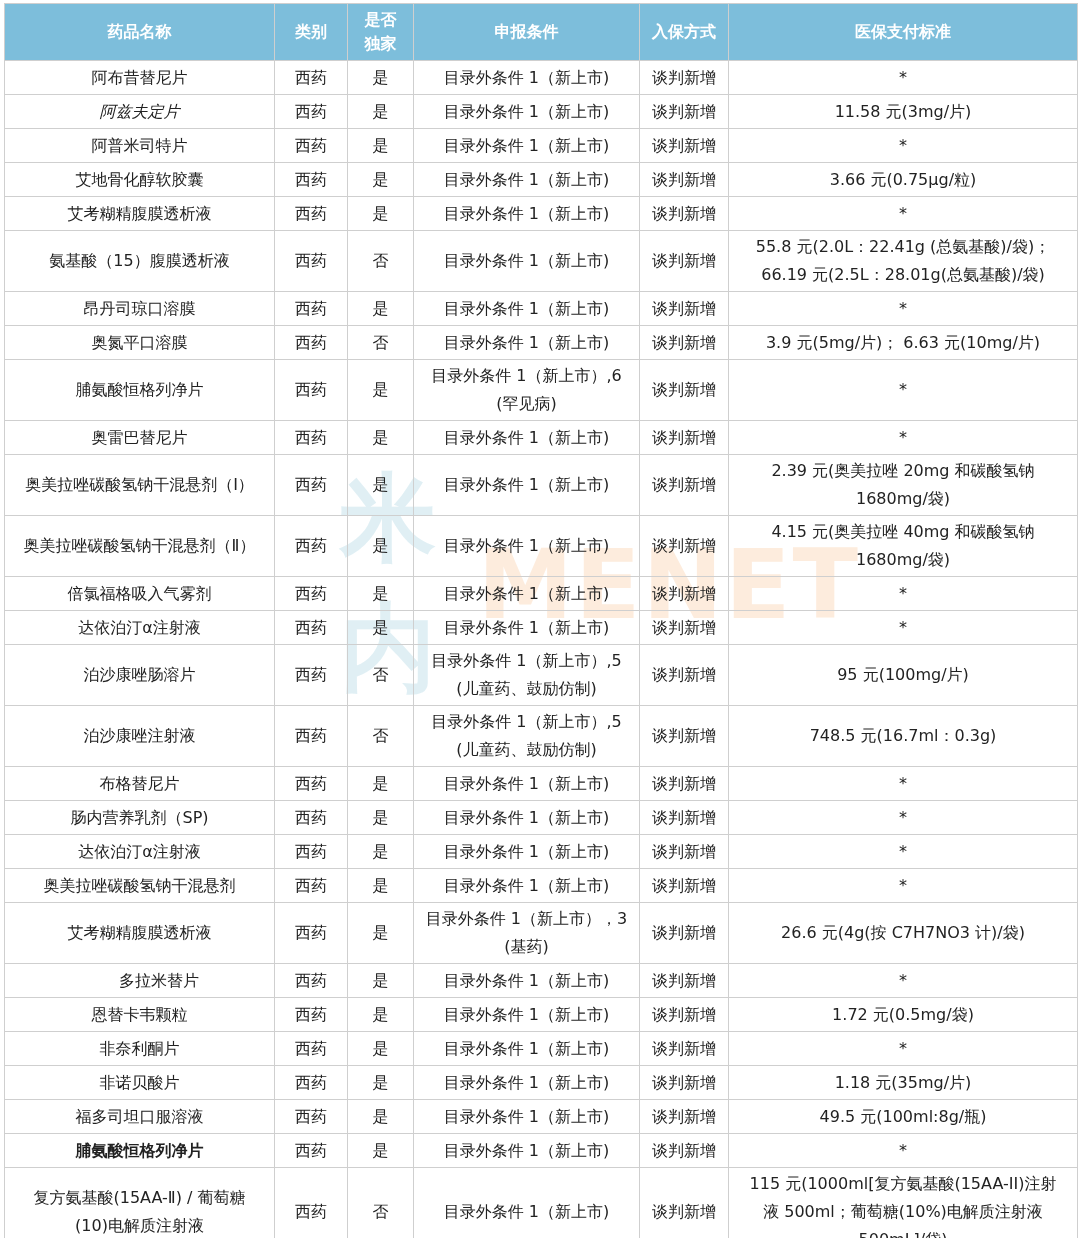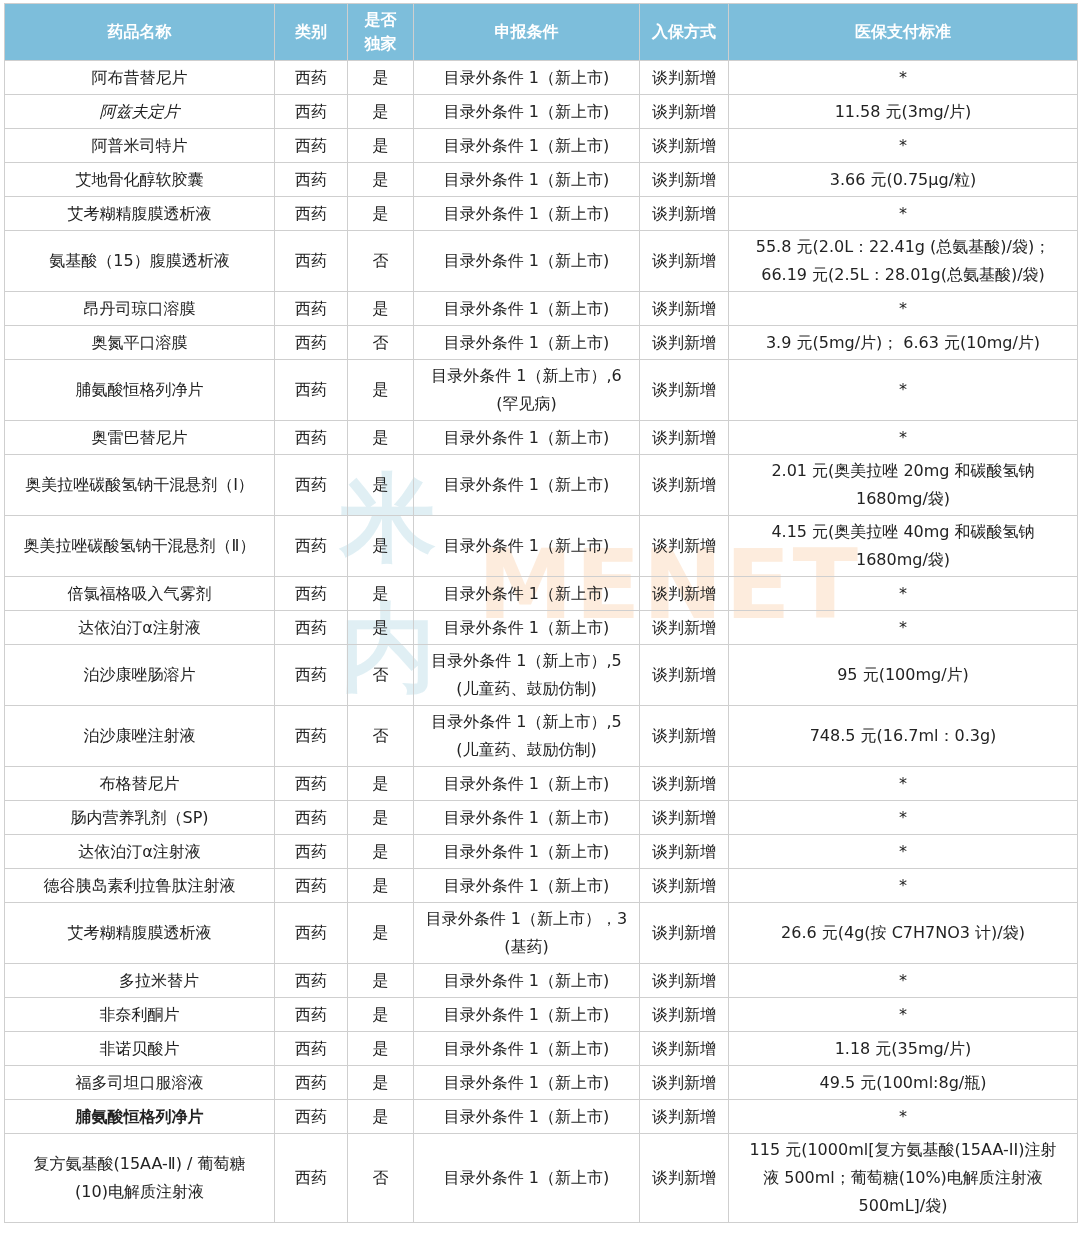--- a/index.html
+++ b/index.html
@@ -153,21 +153,21 @@
           <td style="white-space: pre-line;">目录外条件 1（新上市)</td>
           <td style="white-space: pre-line;">谈判新增</td>
           <td style="white-space: pre-line;">*</td>
         </tr>
         <tr class="tall">
           <td style="white-space: pre-line;">奥美拉唑碳酸氢钠干混悬剂（I）</td>
           <td style="white-space: pre-line;">西药</td>
           <td style="white-space: pre-line;">是</td>
           <td style="white-space: pre-line;">目录外条件 1（新上市)</td>
           <td style="white-space: pre-line;">谈判新增</td>
-          <td style="white-space: pre-line;">2.01 元(奥美拉唑 20mg 和碳酸氢钠
+          <td style="white-space: pre-line;">2.39 元(奥美拉唑 20mg 和碳酸氢钠
 1680mg/袋)</td>
         </tr>
         <tr class="tall">
           <td style="white-space: pre-line;">奥美拉唑碳酸氢钠干混悬剂（Ⅱ）</td>
           <td style="white-space: pre-line;">西药</td>
           <td style="white-space: pre-line;">是</td>
           <td style="white-space: pre-line;">目录外条件 1（新上市)</td>
           <td style="white-space: pre-line;">谈判新增</td>
           <td style="white-space: pre-line;">4.15 元(奥美拉唑 40mg 和碳酸氢钠
 1680mg/袋)</td>
@@ -224,21 +224,21 @@
         </tr>
         <tr>
           <td style="white-space: pre-line;">达依泊汀α注射液</td>
           <td style="white-space: pre-line;">西药</td>
           <td style="white-space: pre-line;">是</td>
           <td style="white-space: pre-line;">目录外条件 1（新上市)</td>
           <td style="white-space: pre-line;">谈判新增</td>
           <td style="white-space: pre-line;">*</td>
         </tr>
         <tr>
-          <td style="white-space: pre-line;">德谷胰岛素利拉鲁肽注射液</td>
+          <td style="white-space: pre-line;">奥美拉唑碳酸氢钠干混悬剂</td>
           <td style="white-space: pre-line;">西药</td>
           <td style="white-space: pre-line;">是</td>
           <td style="white-space: pre-line;">目录外条件 1（新上市)</td>
           <td style="white-space: pre-line;">谈判新增</td>
           <td style="white-space: pre-line;">*</td>
         </tr>
         <tr class="tall">
           <td style="white-space: pre-line;">艾考糊精腹膜透析液</td>
           <td style="white-space: pre-line;">西药</td>
           <td style="white-space: pre-line;">是</td>
@@ -247,20 +247,28 @@
           <td style="white-space: pre-line;">谈判新增</td>
           <td style="white-space: pre-line;">26.6 元(4g(按 C7H7NO3 计)/袋)</td>
         </tr>
         <tr>
           <td style="white-space: pre-line; padding-left: 43px;">多拉米替片</td>
           <td style="white-space: pre-line;">西药</td>
           <td style="white-space: pre-line;">是</td>
           <td style="white-space: pre-line;">目录外条件 1（新上市)</td>
           <td style="white-space: pre-line;">谈判新增</td>
           <td style="white-space: pre-line;">*</td>
+        </tr>
+        <tr>
+          <td style="white-space: pre-line;">恩替卡韦颗粒</td>
+          <td style="white-space: pre-line;">西药</td>
+          <td style="white-space: pre-line;">是</td>
+          <td style="white-space: pre-line;">目录外条件 1（新上市)</td>
+          <td style="white-space: pre-line;">谈判新增</td>
+          <td style="white-space: pre-line;">1.72 元(0.5mg/袋)</td>
         </tr>
         <tr>
           <td style="white-space: pre-line;">非奈利酮片</td>
           <td style="white-space: pre-line;">西药</td>
           <td style="white-space: pre-line;">是</td>
           <td style="white-space: pre-line;">目录外条件 1（新上市)</td>
           <td style="white-space: pre-line;">谈判新增</td>
           <td style="white-space: pre-line;">*</td>
         </tr>
         <tr>

